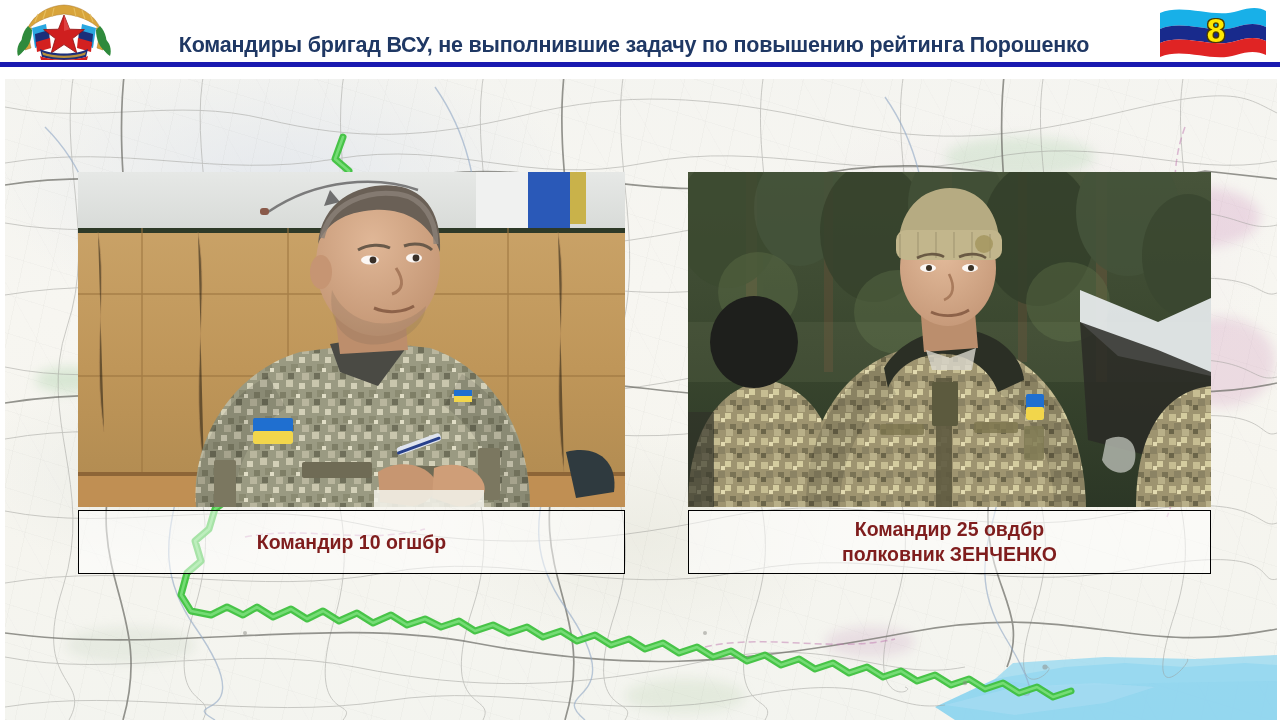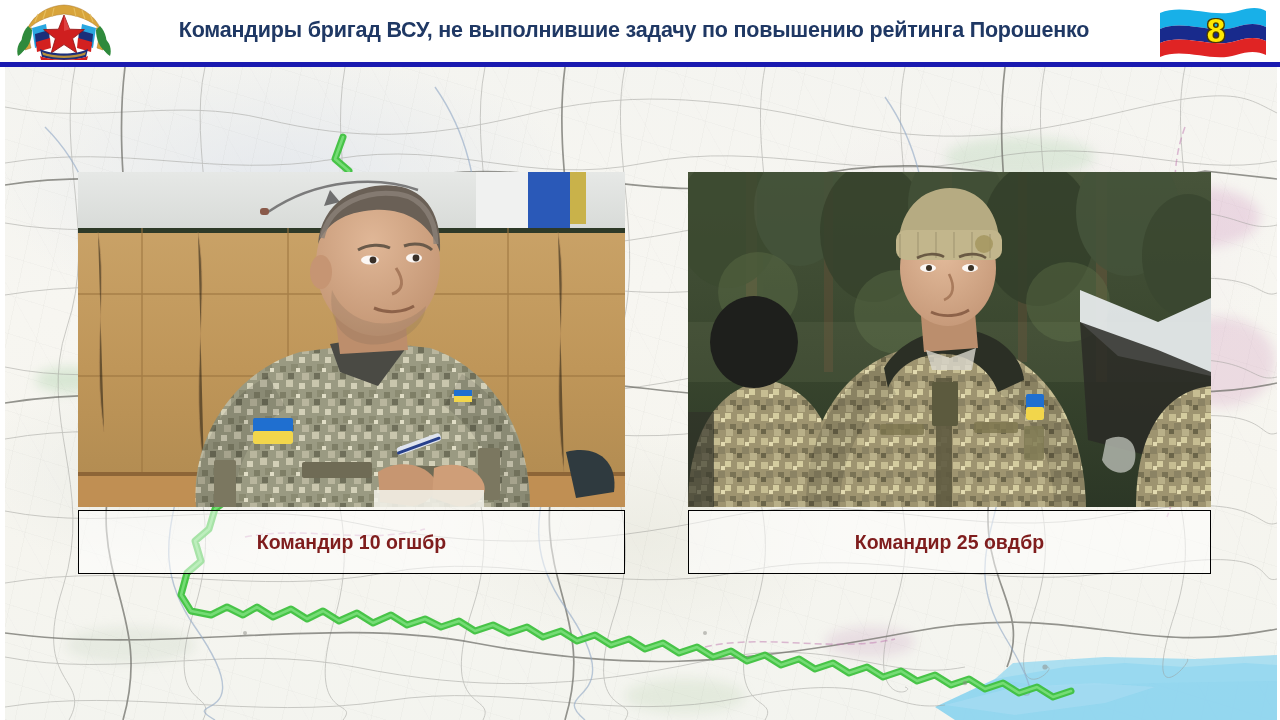--- a/index.html
+++ b/index.html
@@ -15,21 +15,21 @@
     position: relative;
     width: 1280px;
     height: 720px;
     overflow: hidden;
     background: #ffffff;
   }
 
   
   .header {
     position: absolute;
-    left: 0; top: 0;
+    left: 0; top: 15px;
     width: 1280px;
     height: 64px;
     background: #ffffff;
     z-index: 20;
   }
   .header-rule {
     position: absolute;
     left: 0; top: 62px;
     width: 1280px;
     height: 5px;
@@ -499,20 +499,21 @@
         <rect x="336" y="254" width="20" height="34" rx="2" fill="#7f7a54" opacity="0.85"></rect>
       </svg>
     </div>
 
     <div class="caption caption-left" style="top:443px;">
       <div>Командир 10 огшбр</div>
     </div>
 
     <div class="caption caption-right" style="top:443px;">
       <div>Командир 25 овдбр</div>
+      <div>полковник ЗЕНЧЕНКО</div>
     </div>
   </div>
 
   <div class="header">
     <div class="header-title">Командиры бригад ВСУ, не выполнившие задачу по повышению рейтинга Порошенко</div>
   </div>
   <div class="header-rule"></div>
 
   <div class="emblem">
     <svg viewBox="0 0 96 58" width="96" height="58">

